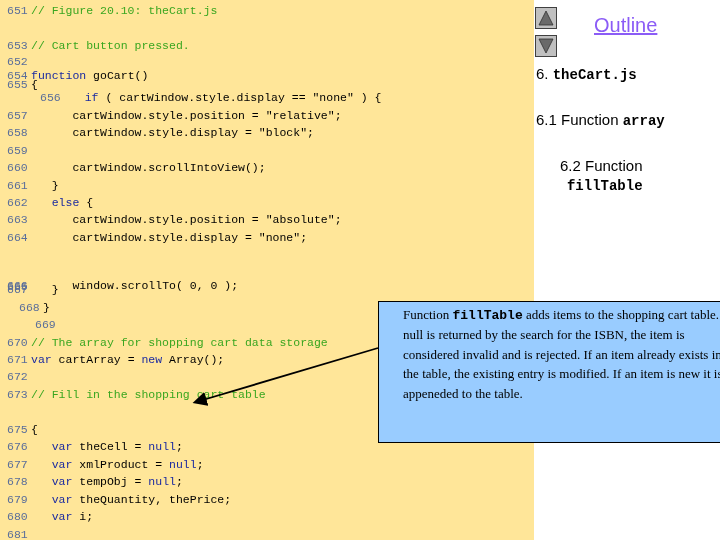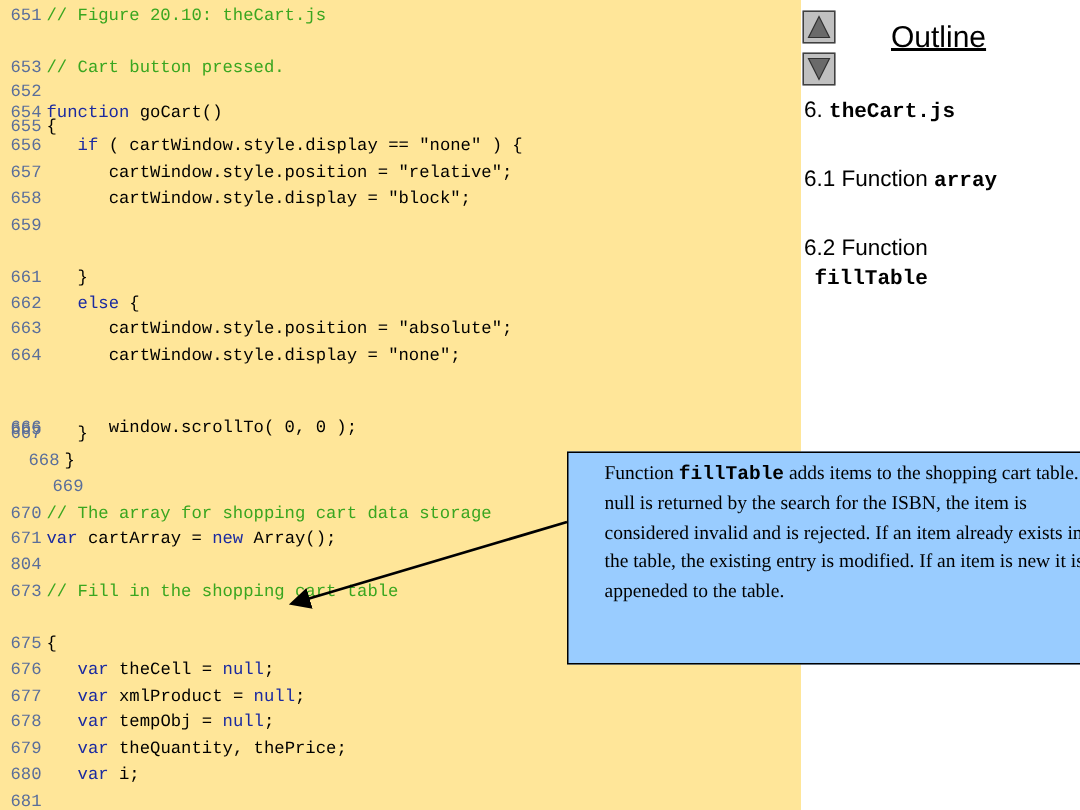--- a/index.html
+++ b/index.html
@@ -6,52 +6,53 @@
   body { width:720px; height:540px; position:relative; overflow:hidden; background:#ffffff; font-family:"Liberation Mono", monospace; }
   .code-panel { position:absolute; left:0; top:0; width:534px; height:540px; background:#ffe699; }
   .code-line { position:absolute; left:7px; height:17px; font-size:11.5px; line-height:17px; white-space:pre; color:#000; font-family:"Liberation Mono", monospace; }
   .ln { color:#5a6e9a; display:inline-block; width:24px; }
   .cm { color:#3aa620; }
   .kw { color:#1b2aa0; }
   .tx { color:#000; }
   .outline-nav { position:absolute; left:535px; top:7px; width:22px; }
   .nav-btn { width:22px; height:22px; background:#c0c0c0; border:1px solid #404040; box-sizing:border-box; display:flex; align-items:center; justify-content:center; cursor:pointer; }
   .nav-btn + .nav-btn { margin-top:6px; }
-  .outline-title { position:absolute; left:594px; top:14px; font-family:"Liberation Sans", sans-serif; font-size:20px; text-decoration:underline; color:#000000; }
+  .outline-title { position:absolute; left:594px; top:14px; font-family:"Liberation Sans", sans-serif; font-size:20px; text-decoration:underline; color:#8b5cf6; }
   .outline-item { position:absolute; left:536px; font-family:"Liberation Sans", sans-serif; font-size:15px; color:#000; line-height:19px;text-align:right; }
   .outline-item .mono { font-family:"Liberation Mono", monospace; font-weight:bold; font-size:14px; }
   .callout { position:absolute; left:378px; top:301px; width:366px; height:142px; background:#99ccff; border:1.5px solid #000; box-sizing:border-box; padding:3px 6px 0 24px; font-family:"Liberation Serif", serif; font-size:13px; line-height:19.4px; color:#000; }
   .callout .mono { font-family:"Liberation Mono", monospace; font-weight:bold; }
   svg.arrow { position:absolute; left:0; top:0; width:720px; height:540px; pointer-events:none; }
 </style>
 </head>
 <body>
 
 <div class="code-panel" id="code-panel">
     <div class="code-line" style="top: 2px;"><span class="ln">651</span><span></span><span class="cm">// Figure 20.10: theCart.js</span></div>
     <div class="code-line" style="top: 37px; margin-top: 16px;"><span class="ln">652</span><span></span></div>
     <div class="code-line" style="top: 36.9px;"><span class="ln">653</span><span></span><span class="cm">// Cart button pressed.</span></div>
     <div class="code-line" style="top: 67px;"><span class="ln">654</span><span></span><span class="kw">function</span><span class="tx"> goCart()</span></div>
     <div class="code-line" style="top: 76px;"><span class="ln">655</span><span></span><span class="tx">{</span></div>
-    <div class="code-line" style="top: 89.25px;"><span class="ln">656</span><span>   </span><span class="kw">if</span><span class="tx"> ( cartWindow.style.display == "none" ) {</span></div>
+    <div class="code-line" style="top: 89.25px; margin-left: 33px;"><span class="ln">656</span><span>   </span><span class="kw">if</span><span class="tx"> ( cartWindow.style.display == "none" ) {</span></div>
     <div class="code-line" style="top: 106.7px;"><span class="ln">657</span><span>      </span><span class="tx">cartWindow.style.position = "relative";</span></div>
     <div class="code-line" style="top: 124.15px;"><span class="ln">658</span><span>      </span><span class="tx">cartWindow.style.display = "block";</span></div>
     <div class="code-line" style="top: 141.6px;"><span class="ln">659</span><span></span></div>
+    <div class="code-line" style="top: 159.05px;"><span class="ln">660</span><span>      </span><span class="tx">cartWindow.scrollIntoView();</span></div>
     <div class="code-line" style="top: 176.5px;"><span class="ln">661</span><span>   </span><span class="tx">}</span></div>
     <div class="code-line" style="top: 193.95px;"><span class="ln">662</span><span>   </span><span class="kw">else</span><span class="tx"> {</span></div>
     <div class="code-line" style="top: 211.4px;"><span class="ln">663</span><span>      </span><span class="tx">cartWindow.style.position = "absolute";</span></div>
     <div class="code-line" style="top: 228.85px;"><span class="ln">664</span><span>      </span><span class="tx">cartWindow.style.display = "none";</span></div>
     <div class="code-line" style="top: 246.3px; margin-top: 32px;"><span class="ln">665</span><span></span></div>
     <div class="code-line" style="top: 277px;"><span class="ln">666</span><span>      </span><span class="tx">window.scrollTo( 0, 0 );</span></div>
     <div class="code-line" style="top: 281.2px;"><span class="ln">667</span><span>   </span><span class="tx">}</span></div>
     <div class="code-line" style="top: 298.65px; margin-left: 12px;"><span class="ln">668</span><span></span><span class="tx">}</span></div>
     <div class="code-line" style="top: 316.1px; margin-left: 28px;"><span class="ln">669</span><span></span></div>
     <div class="code-line" style="top: 333.55px;"><span class="ln">670</span><span></span><span class="cm">// The array for shopping cart data storage</span></div>
     <div class="code-line" style="top: 351px;"><span class="ln">671</span><span></span><span class="kw">var</span><span class="tx"> cartArray = </span><span class="kw">new</span><span class="tx"> Array();</span></div>
-    <div class="code-line" style="top: 368.45px;"><span class="ln">804</span><span></span></div>
+    <div class="code-line" style="top: 368.45px;"><span class="ln">672</span><span></span></div>
     <div class="code-line" style="top: 385.9px;"><span class="ln">673</span><span></span><span class="cm">// Fill in the shopping cart table</span></div>
     <div class="code-line" style="top: 420.8px;"><span class="ln">675</span><span></span><span class="tx">{</span></div>
     <div class="code-line" style="top: 438.25px;"><span class="ln">676</span><span>   </span><span class="kw">var</span><span class="tx"> theCell = </span><span class="kw">null</span><span class="tx">;</span></div>
     <div class="code-line" style="top: 455.7px;"><span class="ln">677</span><span>   </span><span class="kw">var</span><span class="tx"> xmlProduct = </span><span class="kw">null</span><span class="tx">;</span></div>
     <div class="code-line" style="top: 473.15px;"><span class="ln">678</span><span>   </span><span class="kw">var</span><span class="tx"> tempObj = </span><span class="kw">null</span><span class="tx">;</span></div>
     <div class="code-line" style="top: 490.6px;"><span class="ln">679</span><span>   </span><span class="kw">var</span><span class="tx"> theQuantity, thePrice;</span></div>
     <div class="code-line" style="top: 508.05px;"><span class="ln">680</span><span>   </span><span class="kw">var</span><span class="tx"> i;</span></div>
     <div class="code-line" style="top: 525.5px;"><span class="ln">681</span><span></span></div>
   </div>
 
@@ -69,21 +70,21 @@
 </div>
 
 <div class="outline-title">Outline</div>
 
 <div class="outline-item" style="top:64px;">
   <span>6. </span><span class="mono">theCart.js</span>
 </div>
 <div class="outline-item" style="top:110px;">
   <span>6.1 Function </span><span class="mono">array</span>
 </div>
-<div class="outline-item" style="top:156px;">
+<div class="outline-item" style="top:156px;margin-left:24px;">
   <span>6.2 Function</span><br>
   <span class="mono">fillTable</span>
 </div>
 
 <svg class="arrow">
   <defs>
     <marker id="ah" markerWidth="8" markerHeight="8" refX="6" refY="4" orient="auto">
       <polygon points="0,0 8,4 0,8" fill="#000"></polygon>
     </marker>
   </defs>

